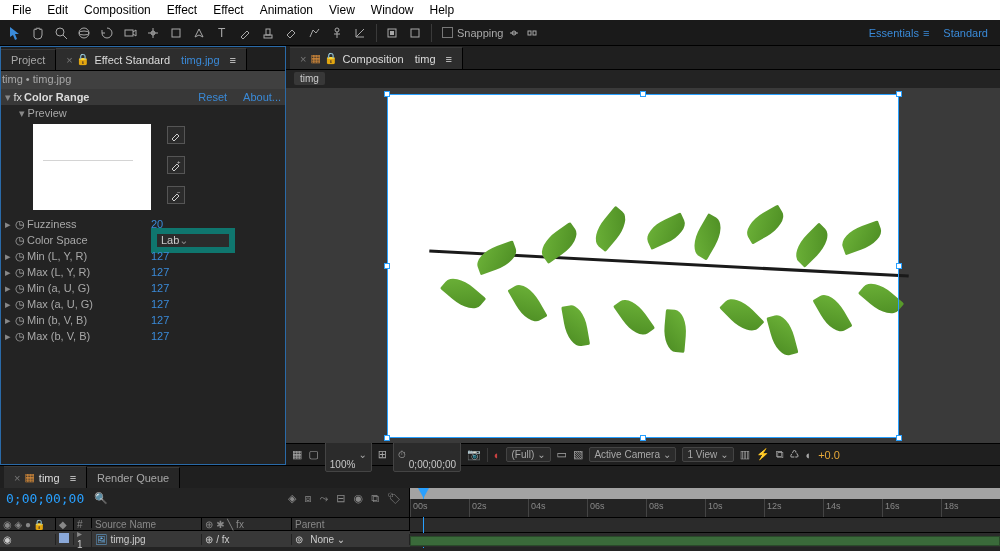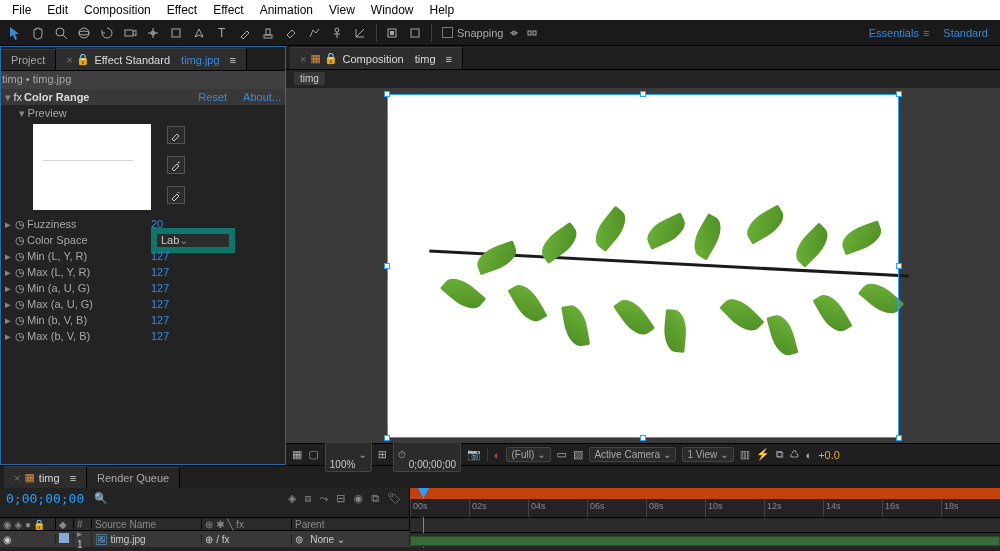--- a/index.html
+++ b/index.html
@@ -68,21 +68,21 @@
   
   .timeline { height:82px; background:#1f1f1f; border-top:1px solid #000; display:flex; flex-direction:column; }
   .tl-tabs { height:22px; display:flex; align-items:flex-end; padding-left:4px; }
   .tl-left { width:410px; }
   .tl-head { display:flex; height:36px; }
   .tl-head-left { width:410px; display:flex; flex-direction:column; background:#232323; border-right:1px solid #000; }
   .tl-time { display:flex; align-items:center; height:20px; padding-left:6px; gap:10px; }
   .tl-time .tc { color:#28a0ff; font-size:13px; font-family:monospace; }
   .tl-time .icons { display:flex; gap:8px; margin-left:auto; padding-right:8px; color:#888; }
   .tl-sub { font-size:9px; color:#5a6a7a; padding-left:6px; }
-  .tl-head-right { flex:1; position:relative; background:#c2410c; }
+  .tl-head-right { flex:1; position:relative; background:#a3a3a3; }
   .tl-ruler { position:absolute; left:0; right:0; bottom:0; height:18px; background:#232323; display:flex; }
   .tl-ruler .tick { flex:1; border-left:1px solid #444; color:#888; font-size:9px; padding-left:2px; padding-top:2px; }
   .tl-cols { height:14px; display:flex; background:#2b2b2b; color:#888; font-size:10px; border-top:1px solid #000; border-bottom:1px solid #000; }
   .tl-cols .c { border-right:1px solid #000; padding:1px 3px; }
   .tl-cols-right { flex:1; background:#2b2b2b; }
   .tl-row { height:16px; display:flex; align-items:center; background:#383838; }
   .tl-row .rc { border-right:1px solid #222; padding:0 3px; font-size:10px; color:#ccc; }
   .tl-row-right { flex:1; background:#2b2b2b; position:relative; }
   .tl-bar { position:absolute; left:0; right:0; top:3px; height:10px; background:#3a6a3a; border:1px solid #2a4a2a; }
   .playhead { position:absolute; left:13px; top:0; width:1px; height:60px; background:#28a0ff; }

